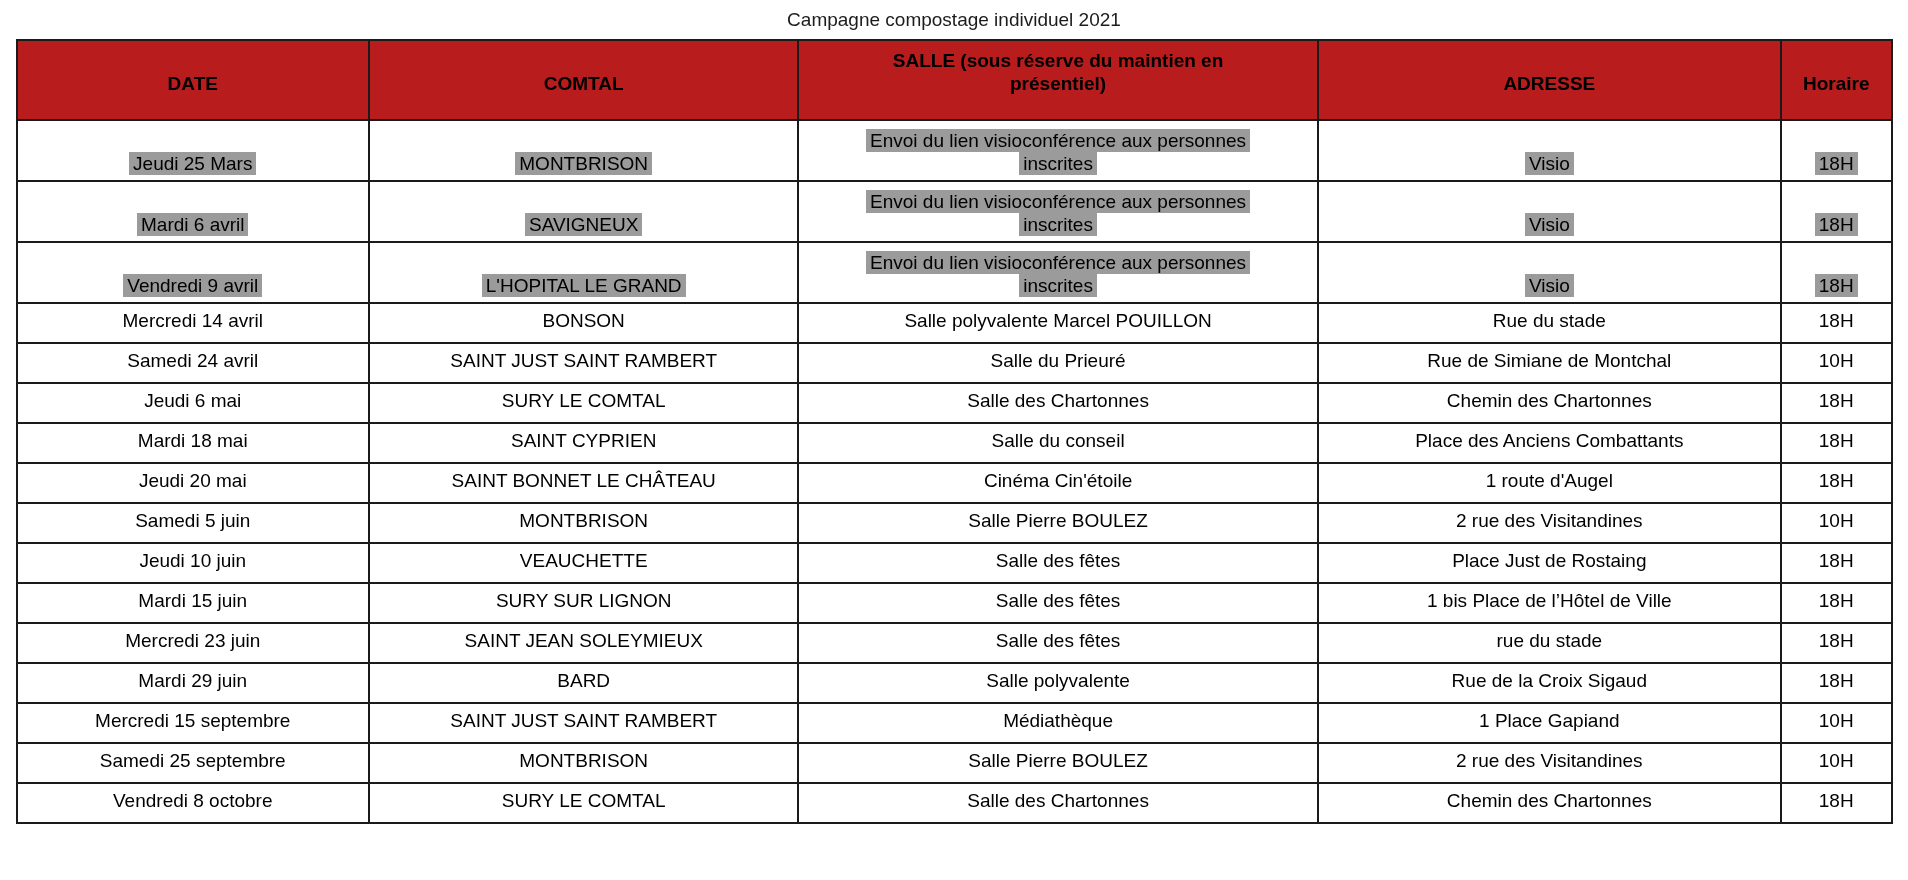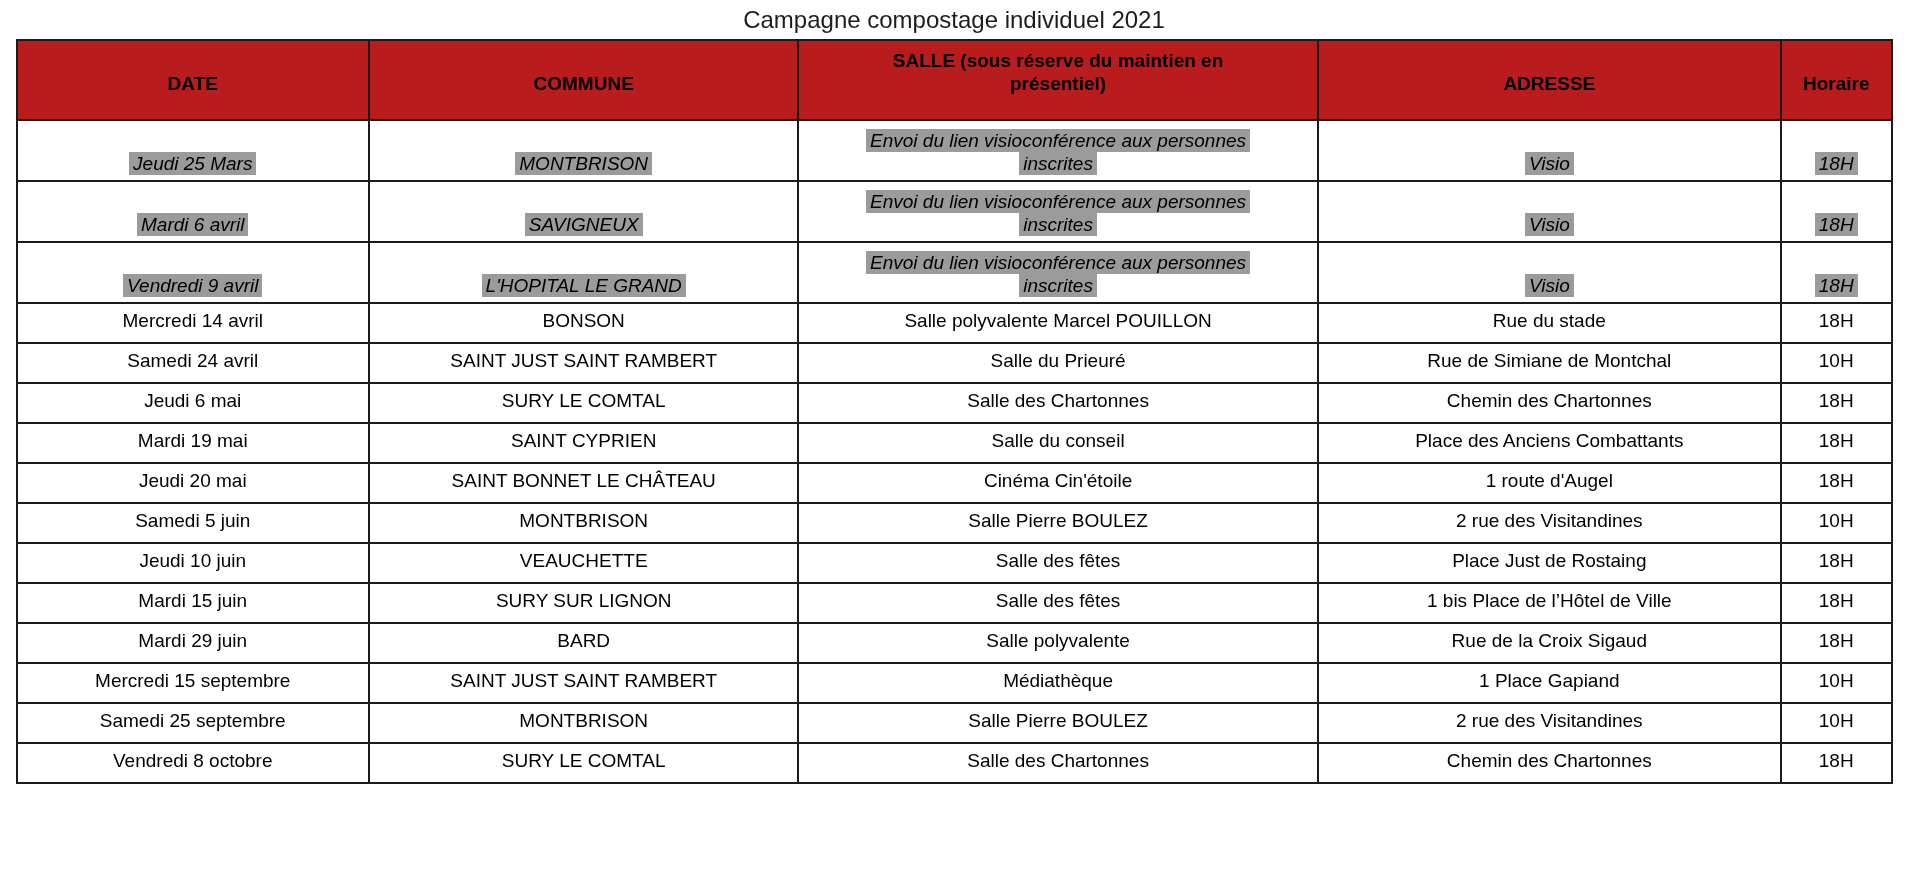--- a/index.html
+++ b/index.html
@@ -11,21 +11,21 @@
     font-family: "Liberation Sans", sans-serif;
     color: #000000;
   }
   .page {
     width: 1908px;
     height: 880px;
     overflow: hidden;
   }
   .title {
     text-align: center;
-    font-size: 24px;
+    font-size: 19px;
     line-height: 24px;
     color: #1c1c1c;
     padding-top: 8px;
   }
   table.schedule {
     border-collapse: collapse;
     table-layout: fixed;
     width: 1877px;
     margin: 7px auto 0 auto;
   }
@@ -49,21 +49,20 @@
     padding-right: 55px;
   }
   tbody td {
     height: 33px;
     vertical-align: middle;
     background: #ffffff;
   }
   tr.visio td {
     height: 54px;
     vertical-align: bottom;
-    font-style: italic;
   }
   tr.visio td.c-salle {
     padding-left: 44px;
     padding-right: 44px;
   }
   .hl {
     background: #9b9b9b;
     padding: 1px 4px;
     box-decoration-break: clone;
     -webkit-box-decoration-break: clone;
@@ -78,21 +77,21 @@
     <colgroup>
       <col style="width:18.8%">
       <col style="width:22.9%">
       <col style="width:27.7%">
       <col style="width:24.7%">
       <col style="width:5.9%">
     </colgroup>
     <thead>
       <tr>
         <th class="c-date">DATE</th>
-        <th class="c-commune">COMMUNE</th>
+        <th class="c-commune">COMTAL</th>
         <th class="c-salle">SALLE (sous réserve du maintien en présentiel)</th>
         <th class="c-adresse">ADRESSE</th>
         <th class="c-horaire">Horaire</th>
       </tr>
     </thead>
     <tbody>
         <tr class="visio">
           <td class="c-date"><span class="hl">Jeudi 25 Mars</span></td>
           <td class="c-commune"><span class="hl">MONTBRISON</span></td>
           <td class="c-salle"><span class="hl">Envoi du lien visioconférence aux personnes inscrites</span></td>
@@ -128,21 +127,21 @@
           <td class="c-horaire"><span>10H</span></td>
         </tr>
         <tr>
           <td class="c-date"><span>Jeudi 6 mai</span></td>
           <td class="c-commune"><span>SURY LE COMTAL</span></td>
           <td class="c-salle"><span>Salle des Chartonnes</span></td>
           <td class="c-adresse"><span>Chemin des Chartonnes</span></td>
           <td class="c-horaire"><span>18H</span></td>
         </tr>
         <tr>
-          <td class="c-date"><span>Mardi 19 mai</span></td>
+          <td class="c-date"><span>Mardi 18 mai</span></td>
           <td class="c-commune"><span>SAINT CYPRIEN</span></td>
           <td class="c-salle"><span>Salle du conseil</span></td>
           <td class="c-adresse"><span>Place des Anciens Combattants</span></td>
           <td class="c-horaire"><span>18H</span></td>
         </tr>
         <tr>
           <td class="c-date"><span>Jeudi 20 mai</span></td>
           <td class="c-commune"><span>SAINT BONNET LE CHÂTEAU</span></td>
           <td class="c-salle"><span>Cinéma Cin'étoile</span></td>
           <td class="c-adresse"><span>1 route d'Augel</span></td>
@@ -160,20 +159,27 @@
           <td class="c-commune"><span>VEAUCHETTE</span></td>
           <td class="c-salle"><span>Salle des fêtes</span></td>
           <td class="c-adresse"><span>Place Just de Rostaing</span></td>
           <td class="c-horaire"><span>18H</span></td>
         </tr>
         <tr>
           <td class="c-date"><span>Mardi 15 juin</span></td>
           <td class="c-commune"><span>SURY SUR LIGNON</span></td>
           <td class="c-salle"><span>Salle des fêtes</span></td>
           <td class="c-adresse"><span>1 bis Place de l’Hôtel de Ville</span></td>
+          <td class="c-horaire"><span>18H</span></td>
+        </tr>
+        <tr>
+          <td class="c-date"><span>Mercredi 23 juin</span></td>
+          <td class="c-commune"><span>SAINT JEAN SOLEYMIEUX</span></td>
+          <td class="c-salle"><span>Salle des fêtes</span></td>
+          <td class="c-adresse"><span>rue du stade</span></td>
           <td class="c-horaire"><span>18H</span></td>
         </tr>
         <tr>
           <td class="c-date"><span>Mardi 29 juin</span></td>
           <td class="c-commune"><span>BARD</span></td>
           <td class="c-salle"><span>Salle polyvalente</span></td>
           <td class="c-adresse"><span>Rue de la Croix Sigaud</span></td>
           <td class="c-horaire"><span>18H</span></td>
         </tr>
         <tr>

